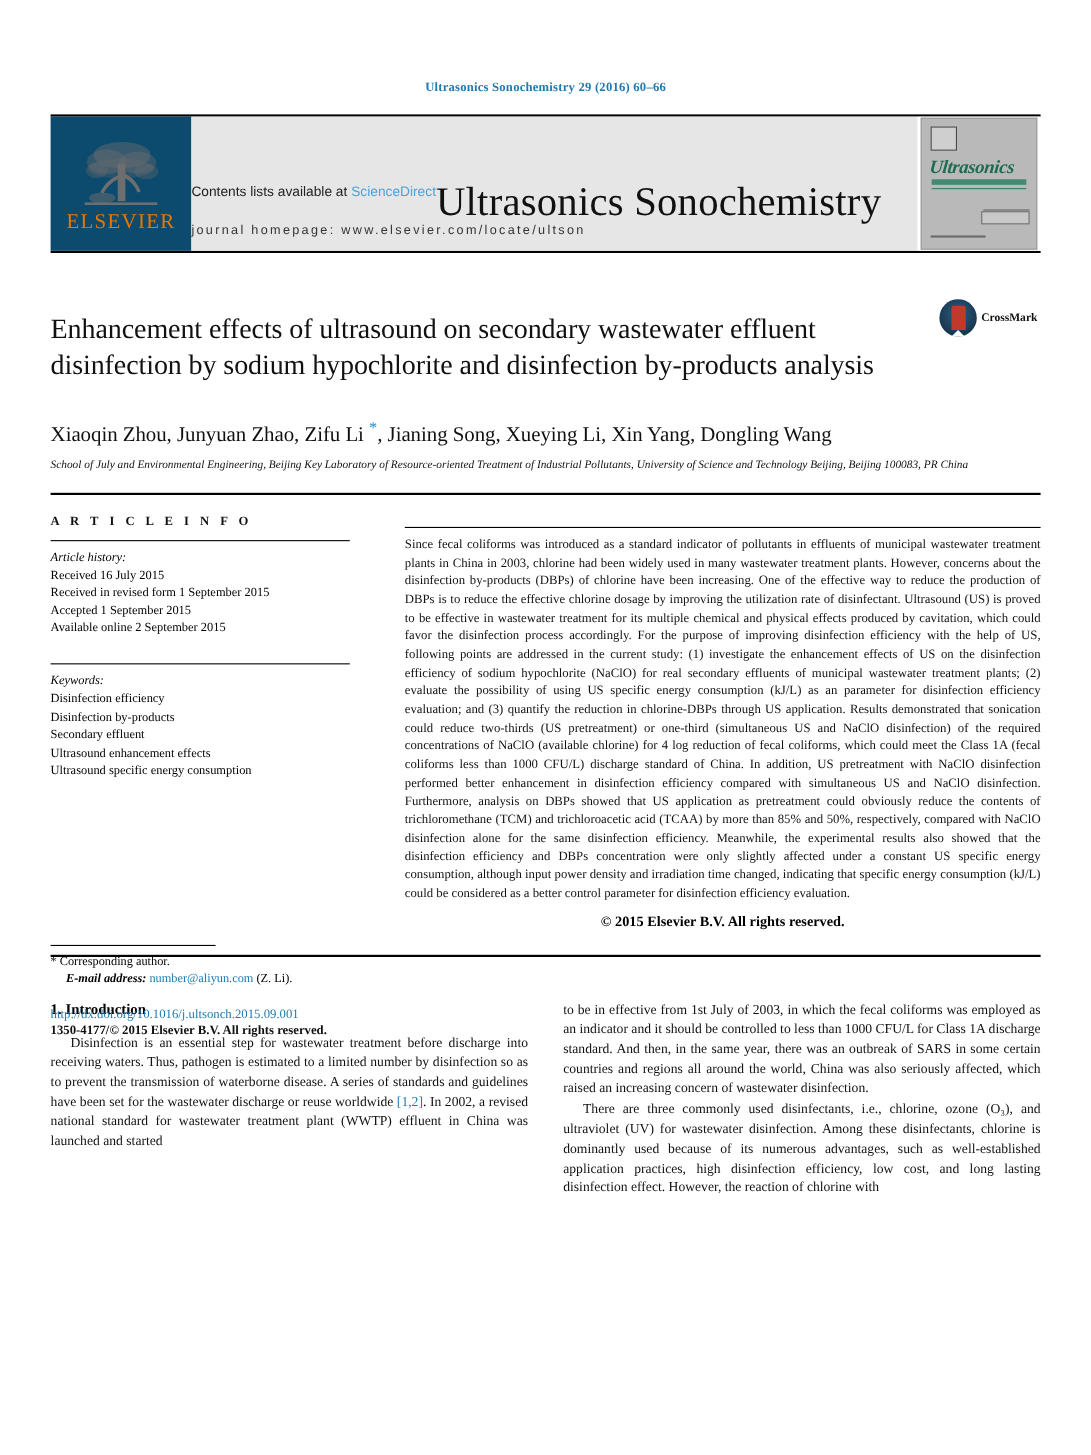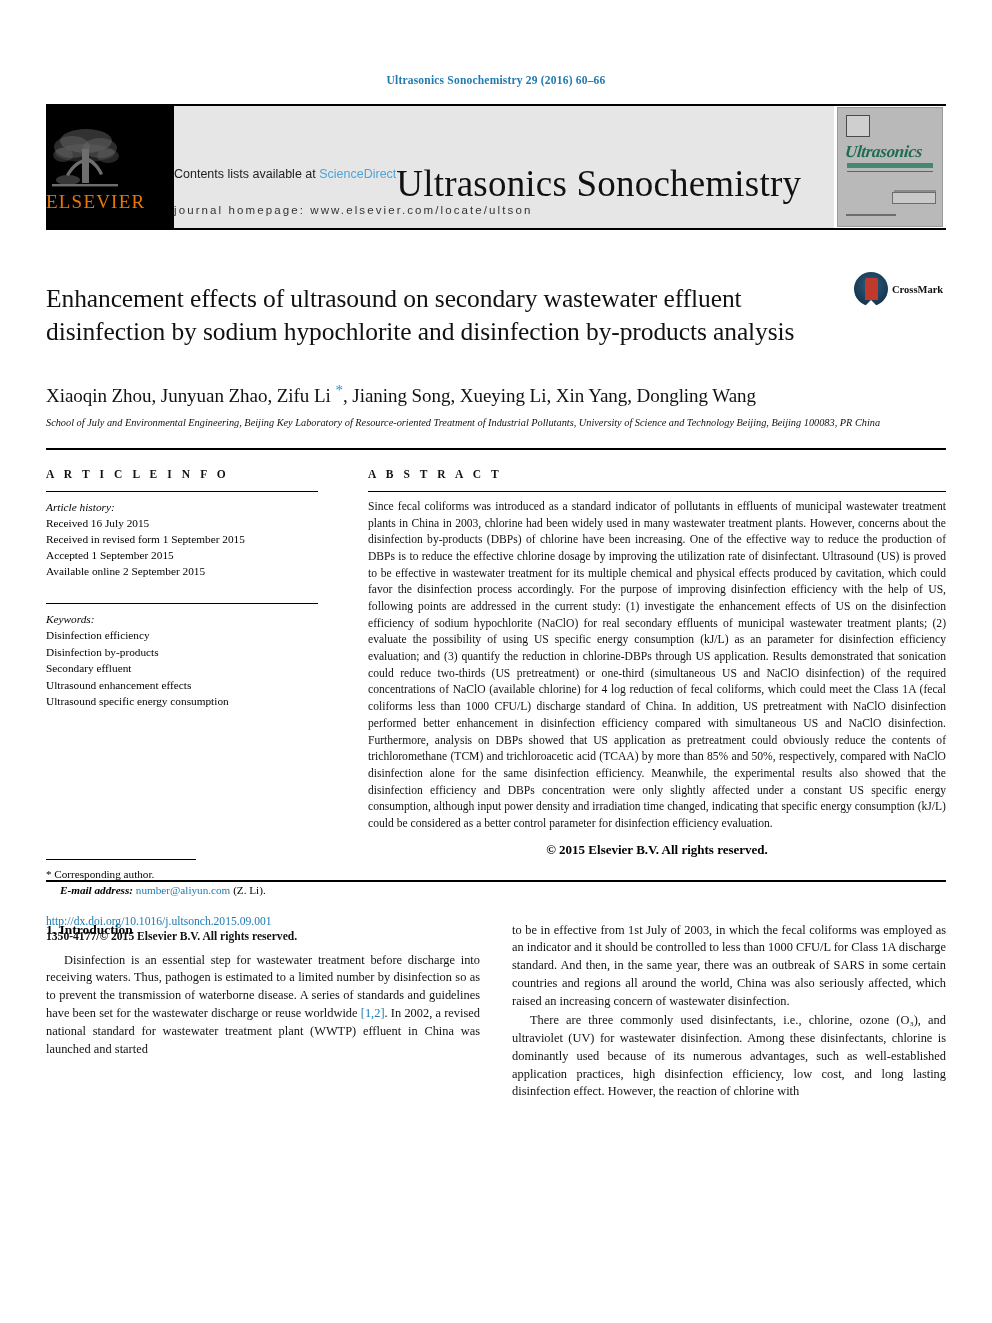--- a/index.html
+++ b/index.html
@@ -42,23 +42,23 @@
     height: 122px;
     display: flex;
     align-items: stretch;
     position: relative;
   }
   .elsevier-block {
     width: 128px;
     flex: 0 0 128px;
     display: flex;
     flex-direction: column;
-    align-items: flex-start;
+    align-items: center;
     justify-content: center;
-    background: #000000;
+    background: #0c4a6e;
     padding-top: 2px;
   }
   .tree-svg { display:block; }
   .elsevier-word {
     color: #ea7600;
     font-family: "Liberation Serif", serif;
     font-size: 19px;
     letter-spacing: 1.2px;
     line-height: 1;
     margin-top: 1px;
@@ -435,21 +435,20 @@
         <div class="kw-label">Keywords:</div>
         <div class="kw-item">Disinfection efficiency</div>
         <div class="kw-item">Disinfection by-products</div>
         <div class="kw-item">Secondary effluent</div>
         <div class="kw-item">Ultrasound enhancement effects</div>
         <div class="kw-item">Ultrasound specific energy consumption</div>
       </div>
     </div>
 
     <div class="col-abstract">
-      <div class="sec-head">A B S T R A C T</div>
       <div class="thin-rule"></div>
       <div class="abstract-body">Since fecal coliforms was introduced as a standard indicator of pollutants in effluents of municipal wastewater treatment plants in China in 2003, chlorine had been widely used in many wastewater treatment plants. However, concerns about the disinfection by-products (DBPs) of chlorine have been increasing. One of the effective way to reduce the production of DBPs is to reduce the effective chlorine dosage by improving the utilization rate of disinfectant. Ultrasound (US) is proved to be effective in wastewater treatment for its multiple chemical and physical effects produced by cavitation, which could favor the disinfection process accordingly. For the purpose of improving disinfection efficiency with the help of US, following points are addressed in the current study: (1) investigate the enhancement effects of US on the disinfection efficiency of sodium hypochlorite (NaClO) for real secondary effluents of municipal wastewater treatment plants; (2) evaluate the possibility of using US specific energy consumption (kJ/L) as an parameter for disinfection efficiency evaluation; and (3) quantify the reduction in chlorine-DBPs through US application. Results demonstrated that sonication could reduce two-thirds (US pretreatment) or one-third (simultaneous US and NaClO disinfection) of the required concentrations of NaClO (available chlorine) for 4 log reduction of fecal coliforms, which could meet the Class 1A (fecal coliforms less than 1000 CFU/L) discharge standard of China. In addition, US pretreatment with NaClO disinfection performed better enhancement in disinfection efficiency compared with simultaneous US and NaClO disinfection. Furthermore, analysis on DBPs showed that US application as pretreatment could obviously reduce the contents of trichloromethane (TCM) and trichloroacetic acid (TCAA) by more than 85% and 50%, respectively, compared with NaClO disinfection alone for the same disinfection efficiency. Meanwhile, the experimental results also showed that the disinfection efficiency and DBPs concentration were only slightly affected under a constant US specific energy consumption, although input power density and irradiation time changed, indicating that specific energy consumption (kJ/L) could be considered as a better control parameter for disinfection efficiency evaluation.</div>
       <div class="copyright">© 2015 Elsevier B.V. All rights reserved.</div>
     </div>
   </div>
 
   <div class="body-rule"></div>
 
   <div class="two-col">
     <div class="bcol">

